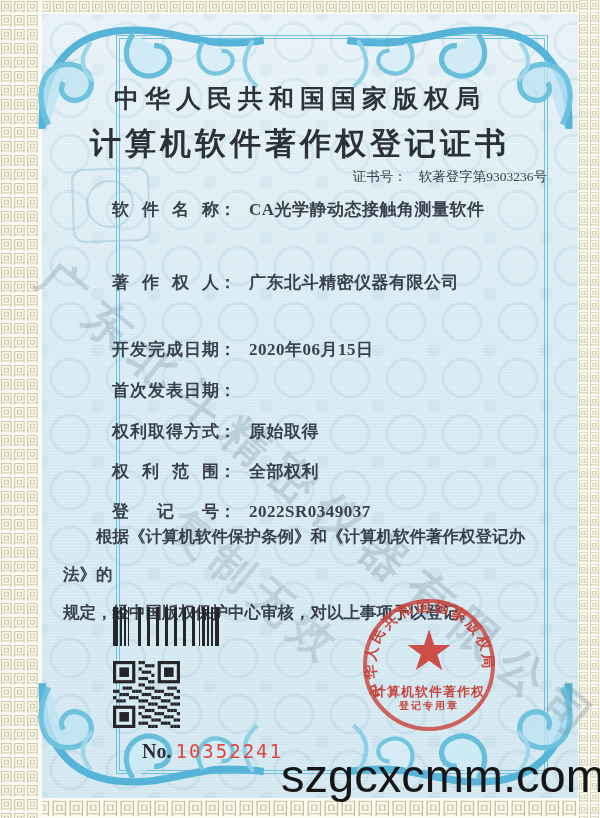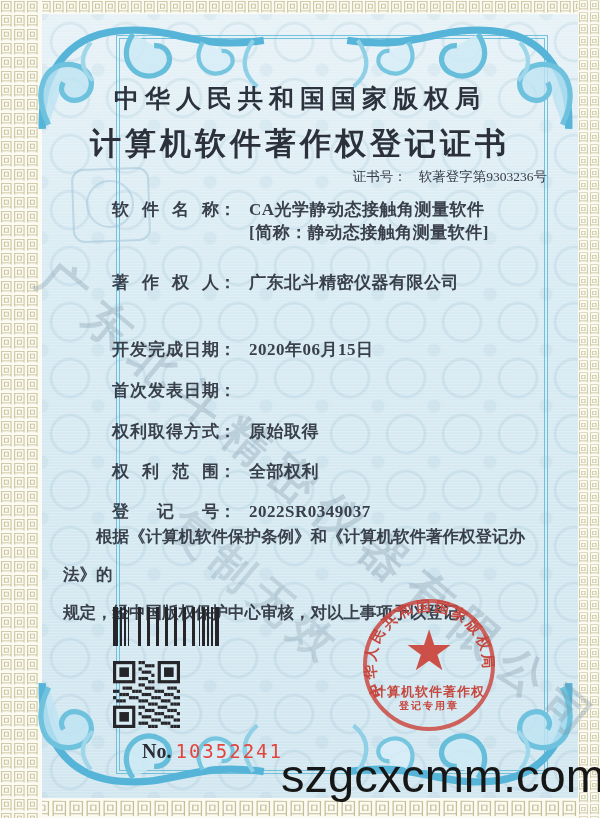--- a/index.html
+++ b/index.html
@@ -143,21 +143,20 @@
   <div class="main-title">计算机软件著作权登记证书</div>
   <div class="certno">
     <span>证书号：</span><span class="sp"></span><span>软著登字第9303236号</span>
   </div>
 
   <div class="frow" style="top:198px">
     <span class="flabel">软件名称</span>
       <span class="fcolon">：</span>
     <span class="fval">
       <div>CA光学静动态接触角测量软件</div>
-      <div>[简称：静动态接触角测量软件]</div>
     </span>
   </div>
   <div class="frow" style="top:271px">
     <span class="flabel">著作权人</span>
       <span class="fcolon">：</span>
     <span class="fval">广东北斗精密仪器有限公司</span>
   </div>
   <div class="frow" style="top:338px">
     <span class="flabel">开发完成日期</span>
       <span class="fcolon">：</span>

